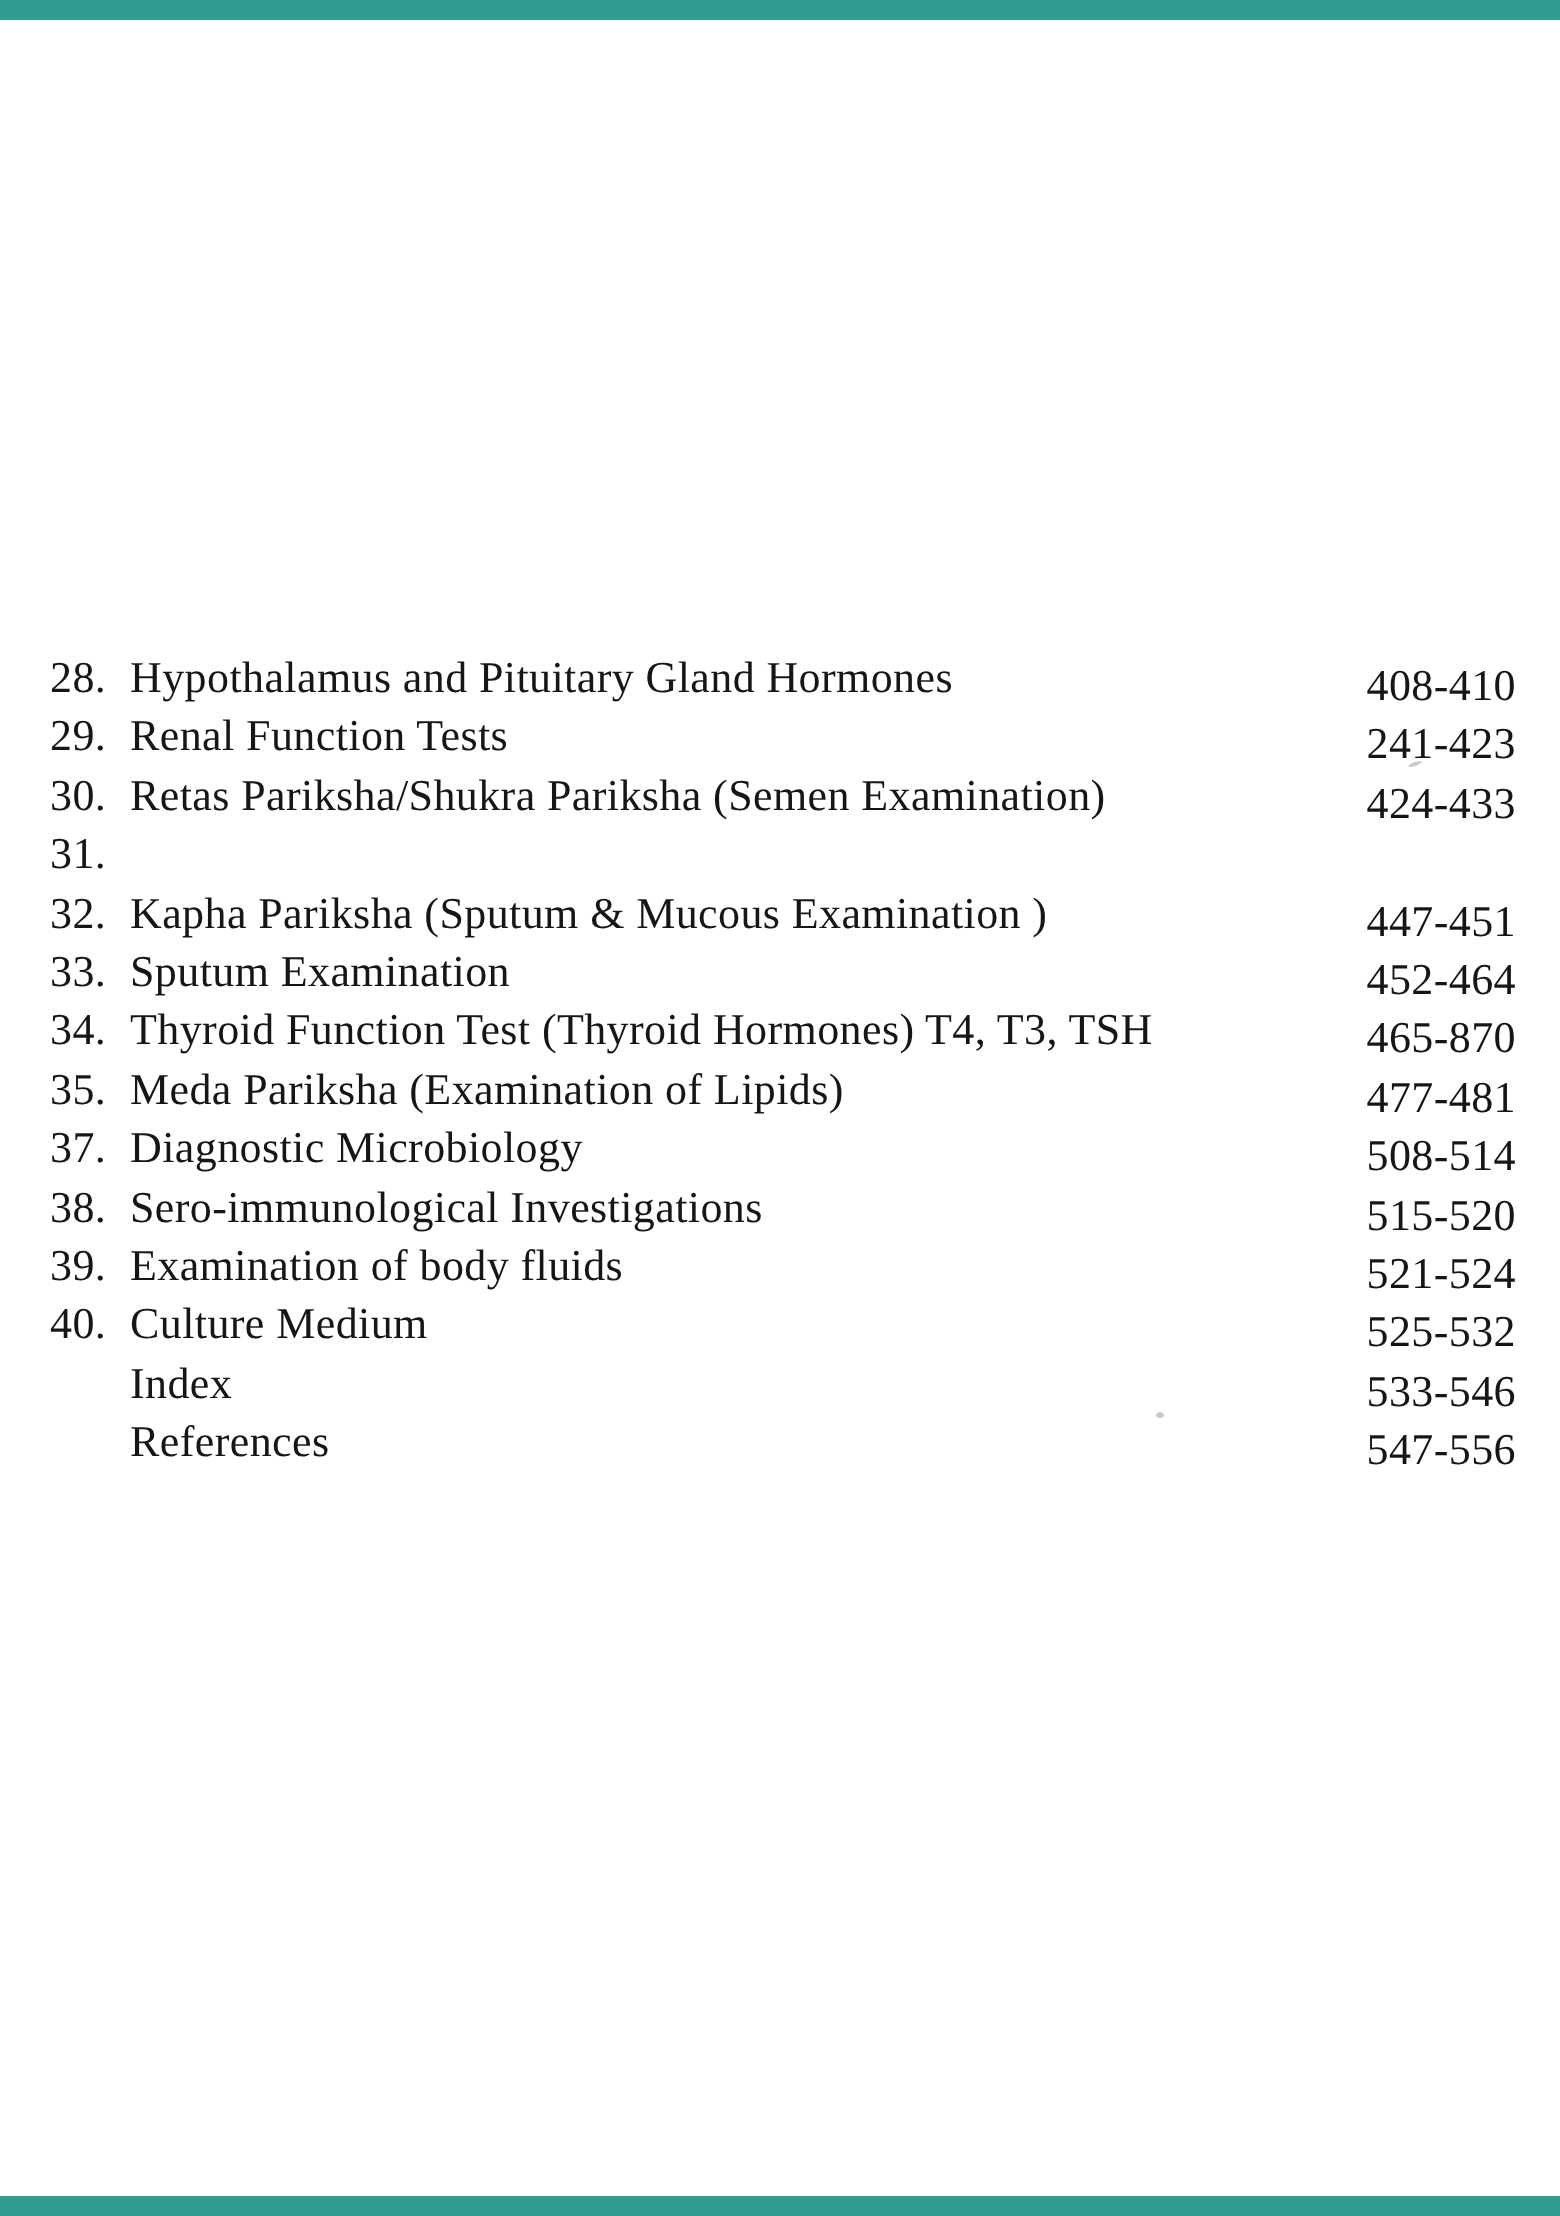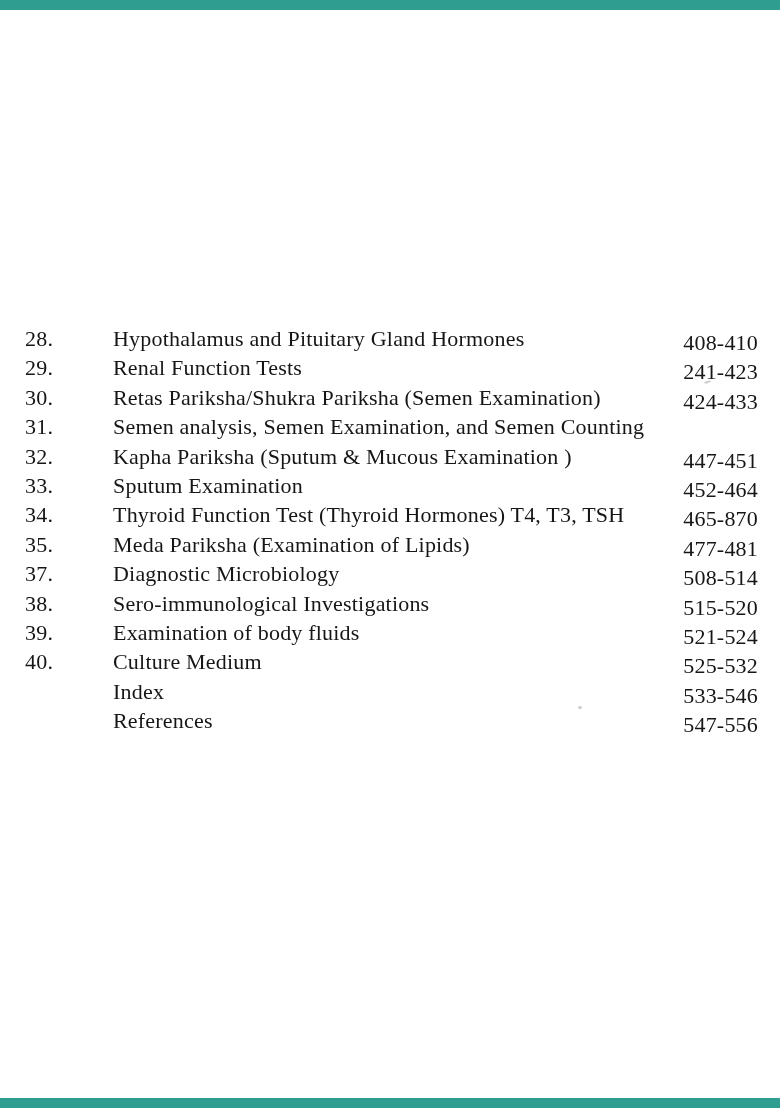--- a/index.html
+++ b/index.html
@@ -39,21 +39,20 @@
     letter-spacing: 0.2px;
     white-space: nowrap;
   }
   .toc-num {
     width: 40px;
     flex: 0 0 40px;
   }
   .toc-title {
     flex: 1 1 auto;
     overflow: visible;
-    margin-left: 48px;
   }
   .toc-pages {
     flex: 0 0 92px;
     width: 92px;
     text-align: right;
     transform: translateY(4px);
   }
   .speck {
     position: absolute;
     background: #9aa0a0;
@@ -79,21 +78,20 @@
       <span class="toc-title">Renal Function Tests</span>
       <span class="toc-pages">241-423</span>
     </div>
     <div class="toc-row">
       <span class="toc-num">30.</span>
       <span class="toc-title">Retas Pariksha/Shukra Pariksha (Semen Examination)</span>
       <span class="toc-pages">424-433</span>
     </div>
     <div class="toc-row">
       <span class="toc-num">31.</span>
-      <span class="toc-title">Semen analysis, Semen Examination, and Semen Counting</span>
       <span class="toc-pages"></span>
     </div>
     <div class="toc-row">
       <span class="toc-num">32.</span>
       <span class="toc-title">Kapha Pariksha (Sputum &amp; Mucous Examination )</span>
       <span class="toc-pages">447-451</span>
     </div>
     <div class="toc-row">
       <span class="toc-num">33.</span>
       <span class="toc-title">Sputum Examination</span>

